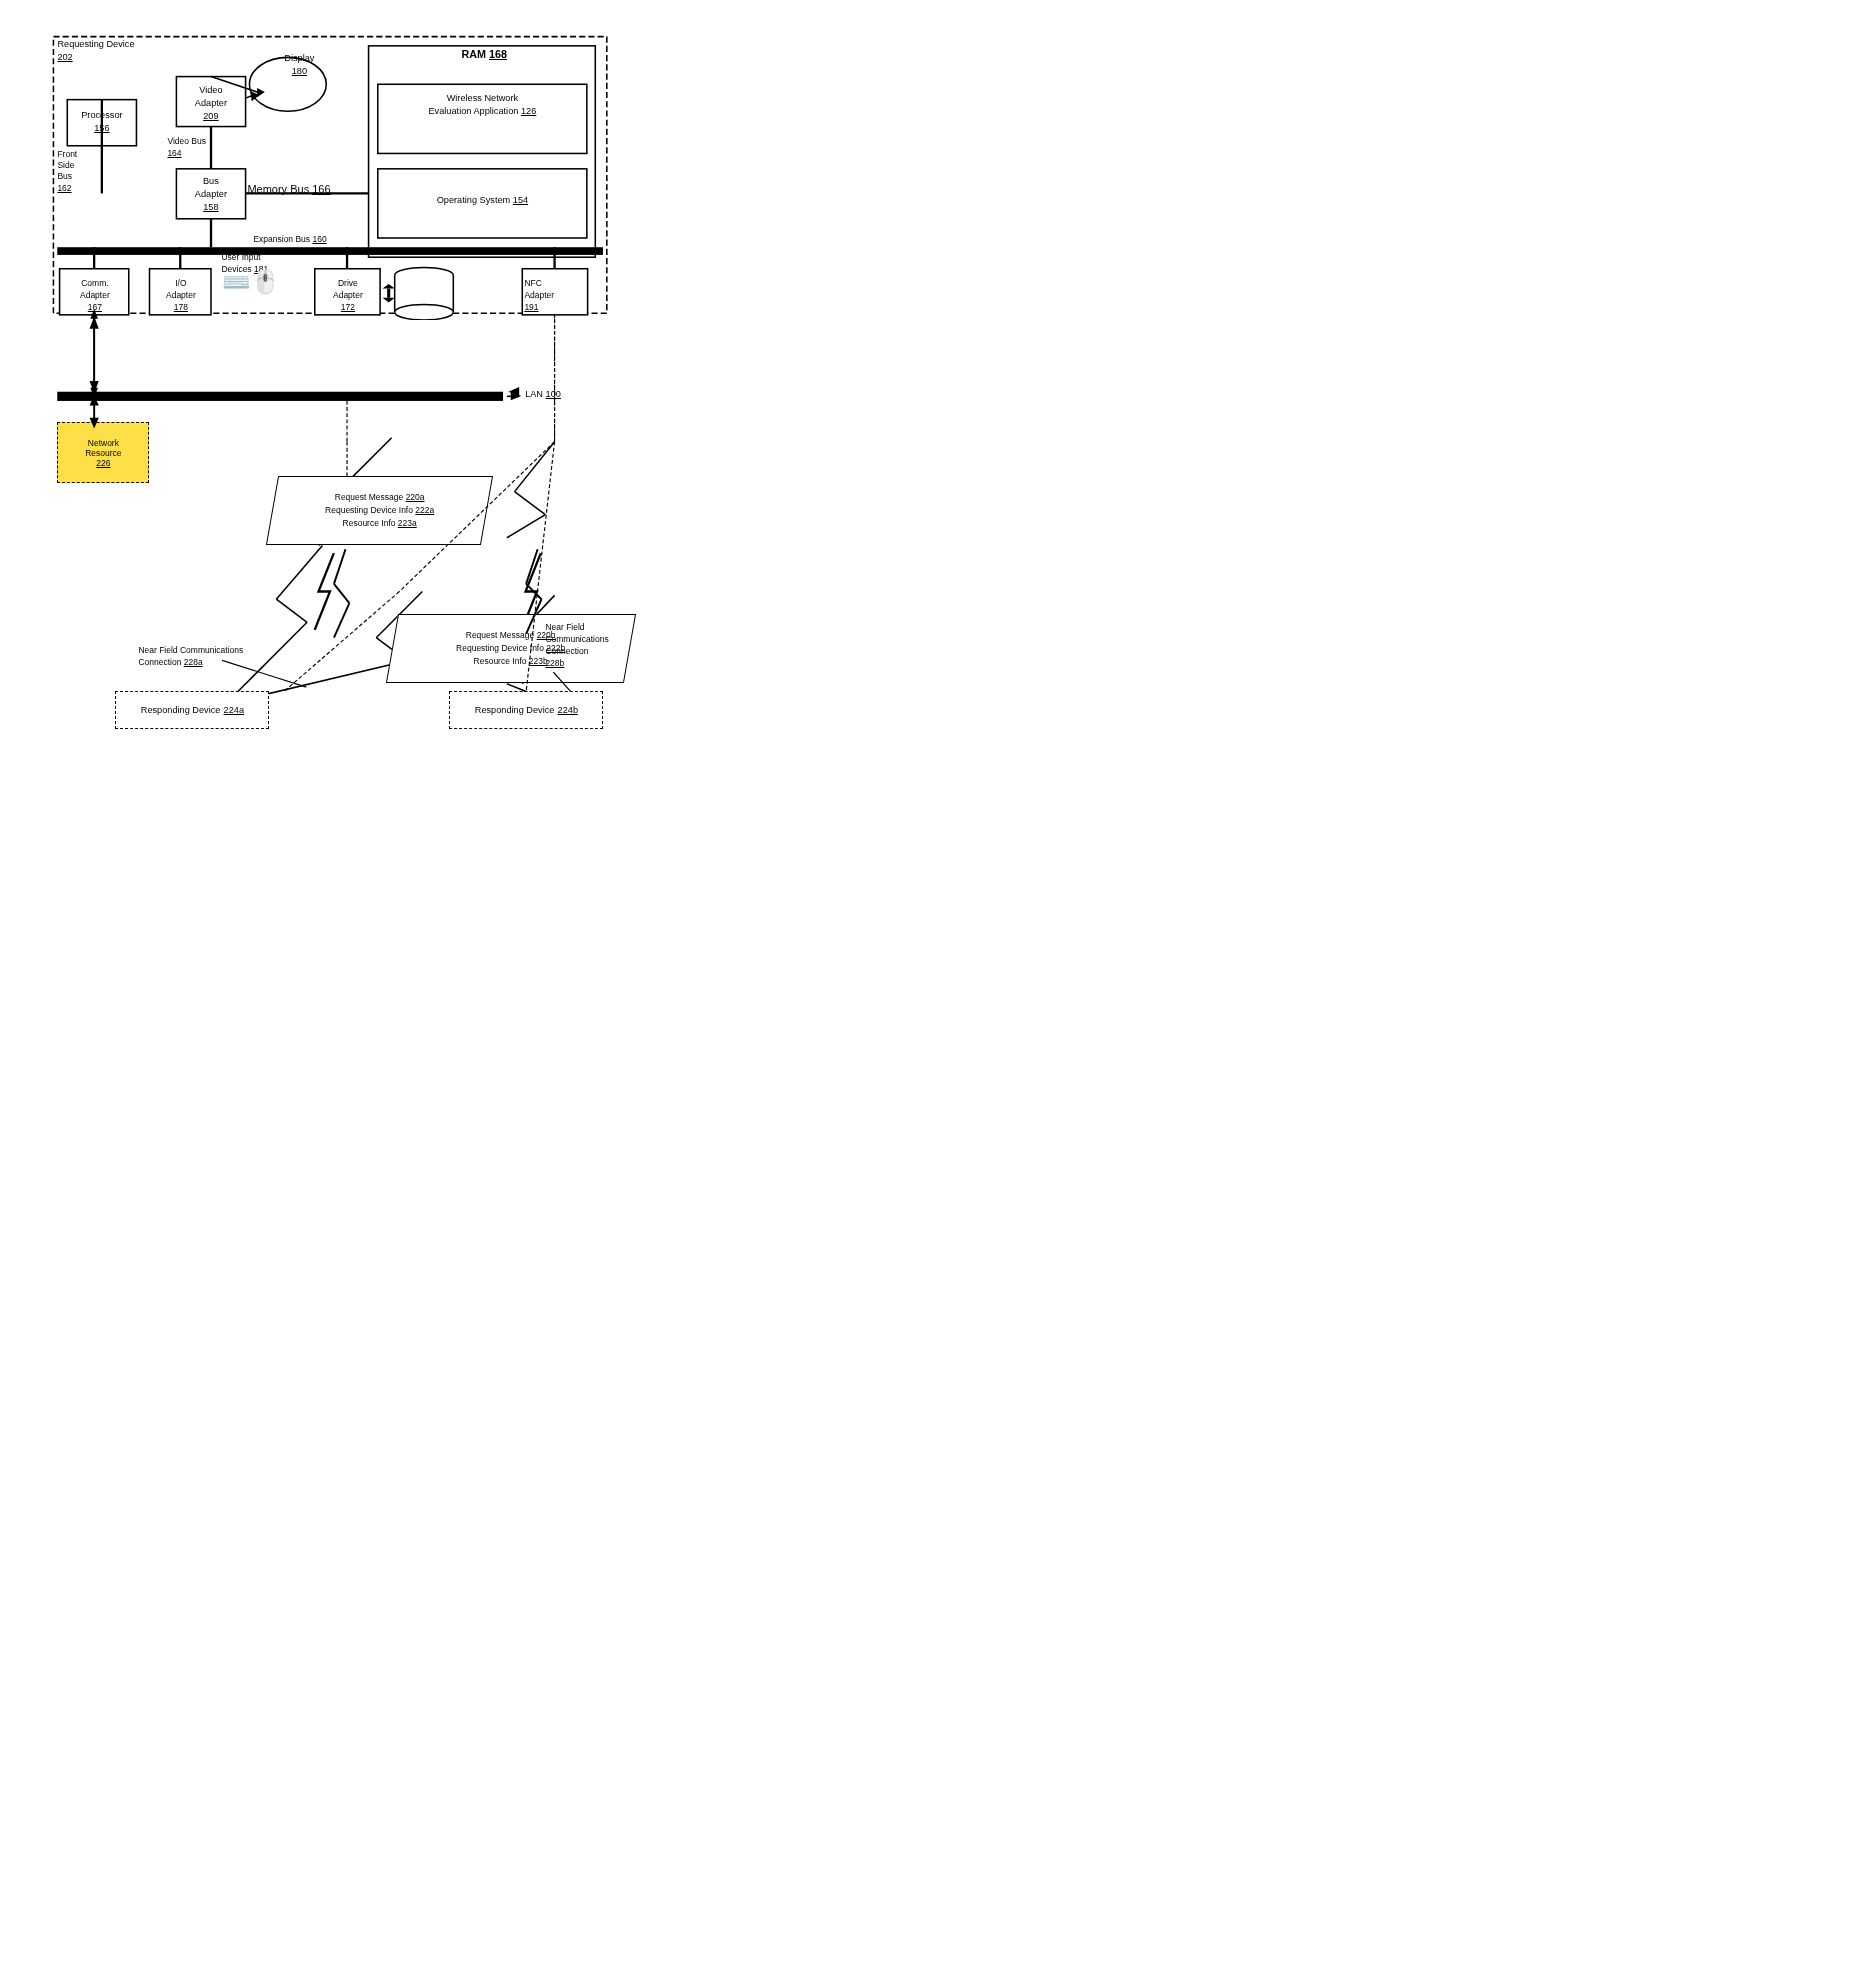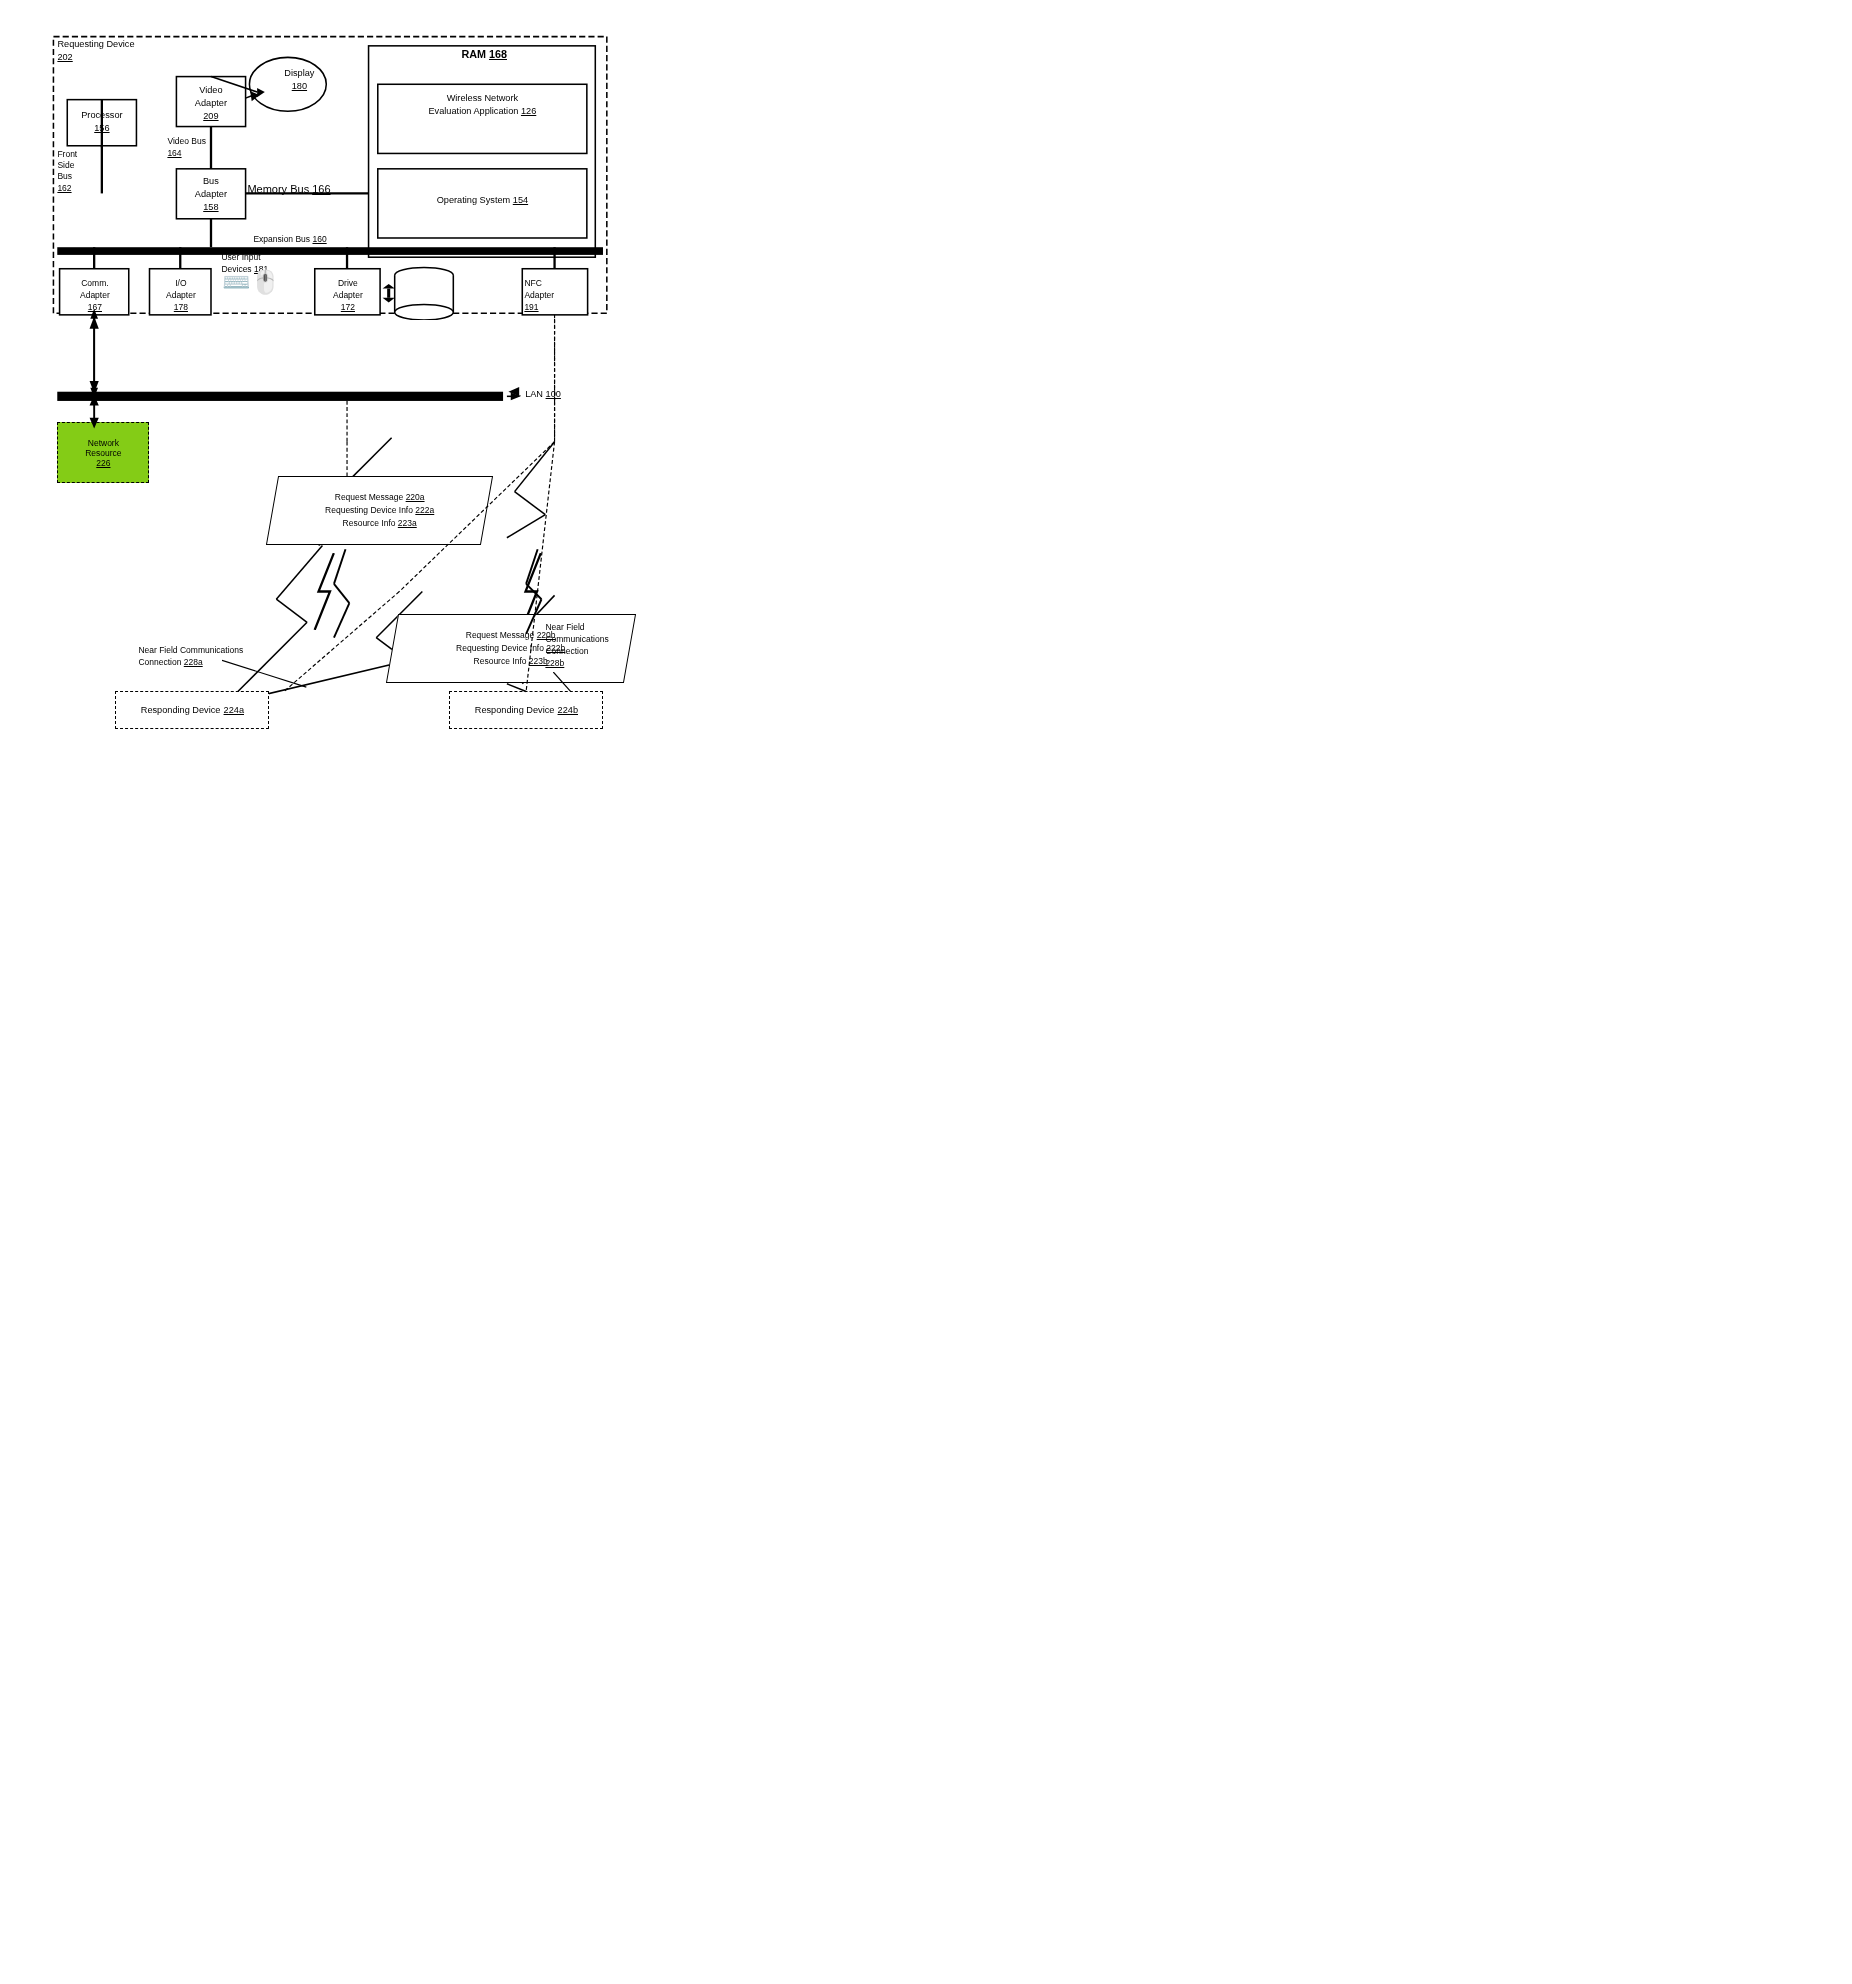--- a/index.html
+++ b/index.html
@@ -129,21 +129,21 @@
   </div>
 
   <div class="text-label" style="top:94px; left:55px; width:63px; text-align:center; font-size:9.2px;">
     Processor<br><span class="underline">156</span>
   </div>
 
   <div class="text-label" style="top:69px; left:164px; width:63px; text-align:center; font-size:9.2px;">
     Video<br>Adapter<br><span class="underline">209</span>
   </div>
 
-  <div class="text-label" style="top:52px; left:237px; width:94px; text-align:center; font-size:9.2px;">
+  <div class="text-label" style="top:37px; left:237px; width:94px; text-align:center; font-size:9.2px;">
     Display<br><span class="underline">180</span>
   </div>
 
   <div class="text-label" style="top:160px; left:164px; width:63px; text-align:center; font-size:9.2px;">
     Bus<br>Adapter<br><span class="underline">158</span>
   </div>
 
   <div class="text-label" style="top:134px; left:42px; font-size:8.5px; line-height:1.3;">
     Front<br>Side<br>Bus<br><span class="underline">162</span>
   </div>
@@ -197,21 +197,21 @@
   <svg style="position:absolute; top:269px; left:366px; width:15.4px; height:18.4px;" viewBox="0 0 20 24">
     <polygon points="2,6 10,0 18,6" fill="#000"></polygon>
     <rect x="8" y="6" width="4" height="12" fill="#000"></rect>
     <polygon points="2,18 10,24 18,18" fill="#000"></polygon>
   </svg>
 
   <div class="text-label" style="top:373px; left:498px; font-size:9.2px;">
     ← LAN <span class="underline">100</span>
   </div>
 
-  <div style="position:absolute; top:407px; left:42px; width:92px; height:61px; border:1.5px dashed #000; display:flex; flex-direction:column; align-items:center; justify-content:center; text-align:center; font-size:8.5px; background:#84cc16;">
+  <div style="position:absolute; top:407px; left:42px; width:92px; height:61px; border:1.5px dashed #000; display:flex; flex-direction:column; align-items:center; justify-content:center; text-align:center; font-size:8.5px; background:#fde047;">
     Network<br>Resource<br><span class="underline">226</span>
   </div>
 
   <div style="position:absolute; top:461px; left:257px; width:215px; height:69px; background:white; border:1.5px solid #000; transform:skewX(-10deg); display:flex; align-items:center; justify-content:center;">
     <div style="transform:skewX(10deg); text-align:center; font-size:8.5px; line-height:1.5;">
       Request Message <span class="underline">220a</span><br>
       Requesting Device Info <span class="underline">222a</span><br>
       Resource Info <span class="underline">223a</span>
     </div>
   </div>

